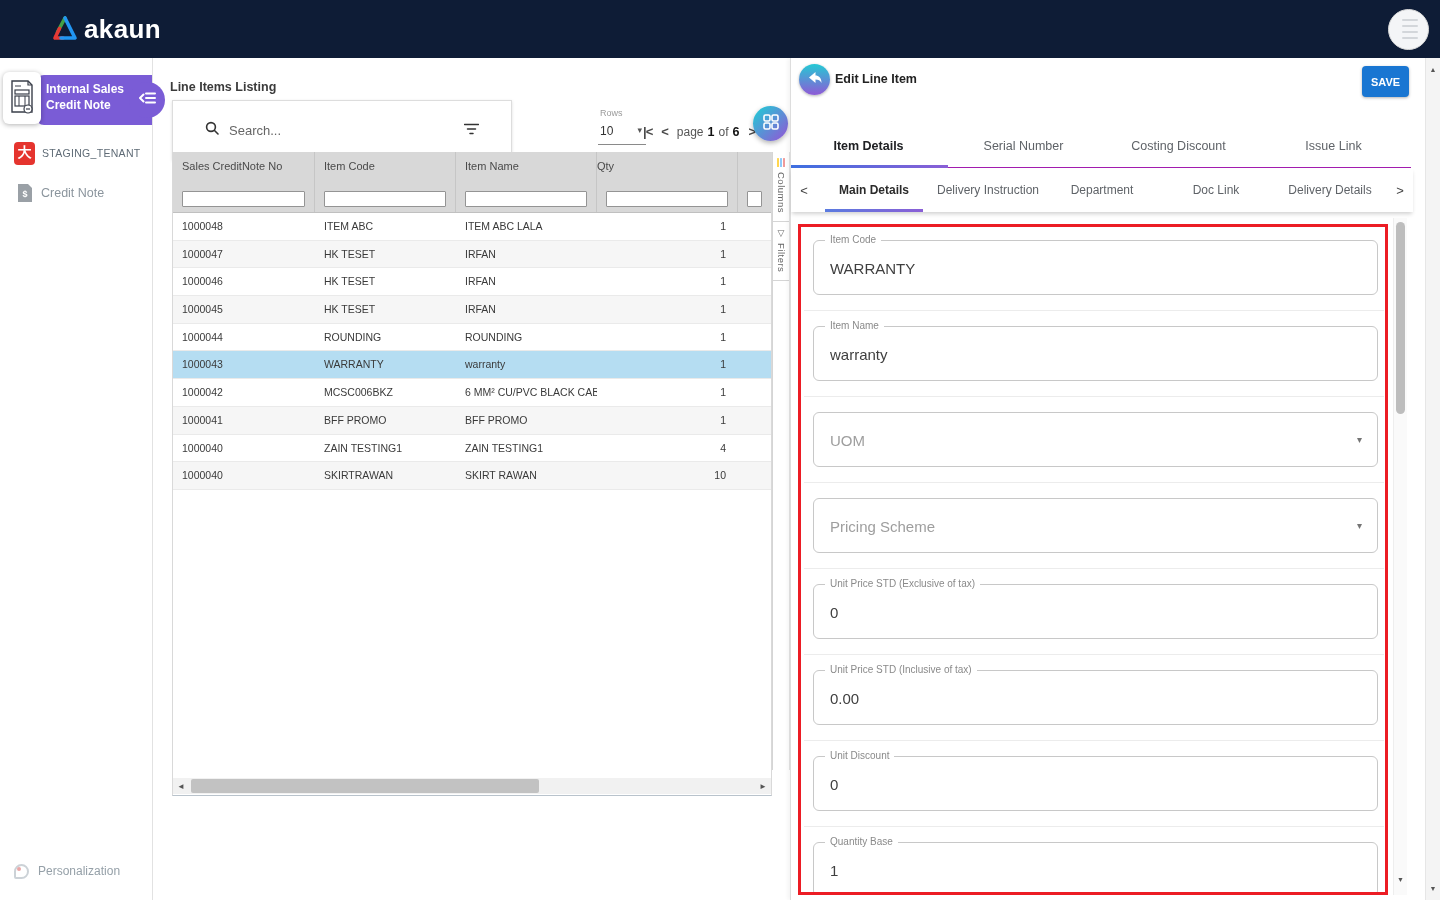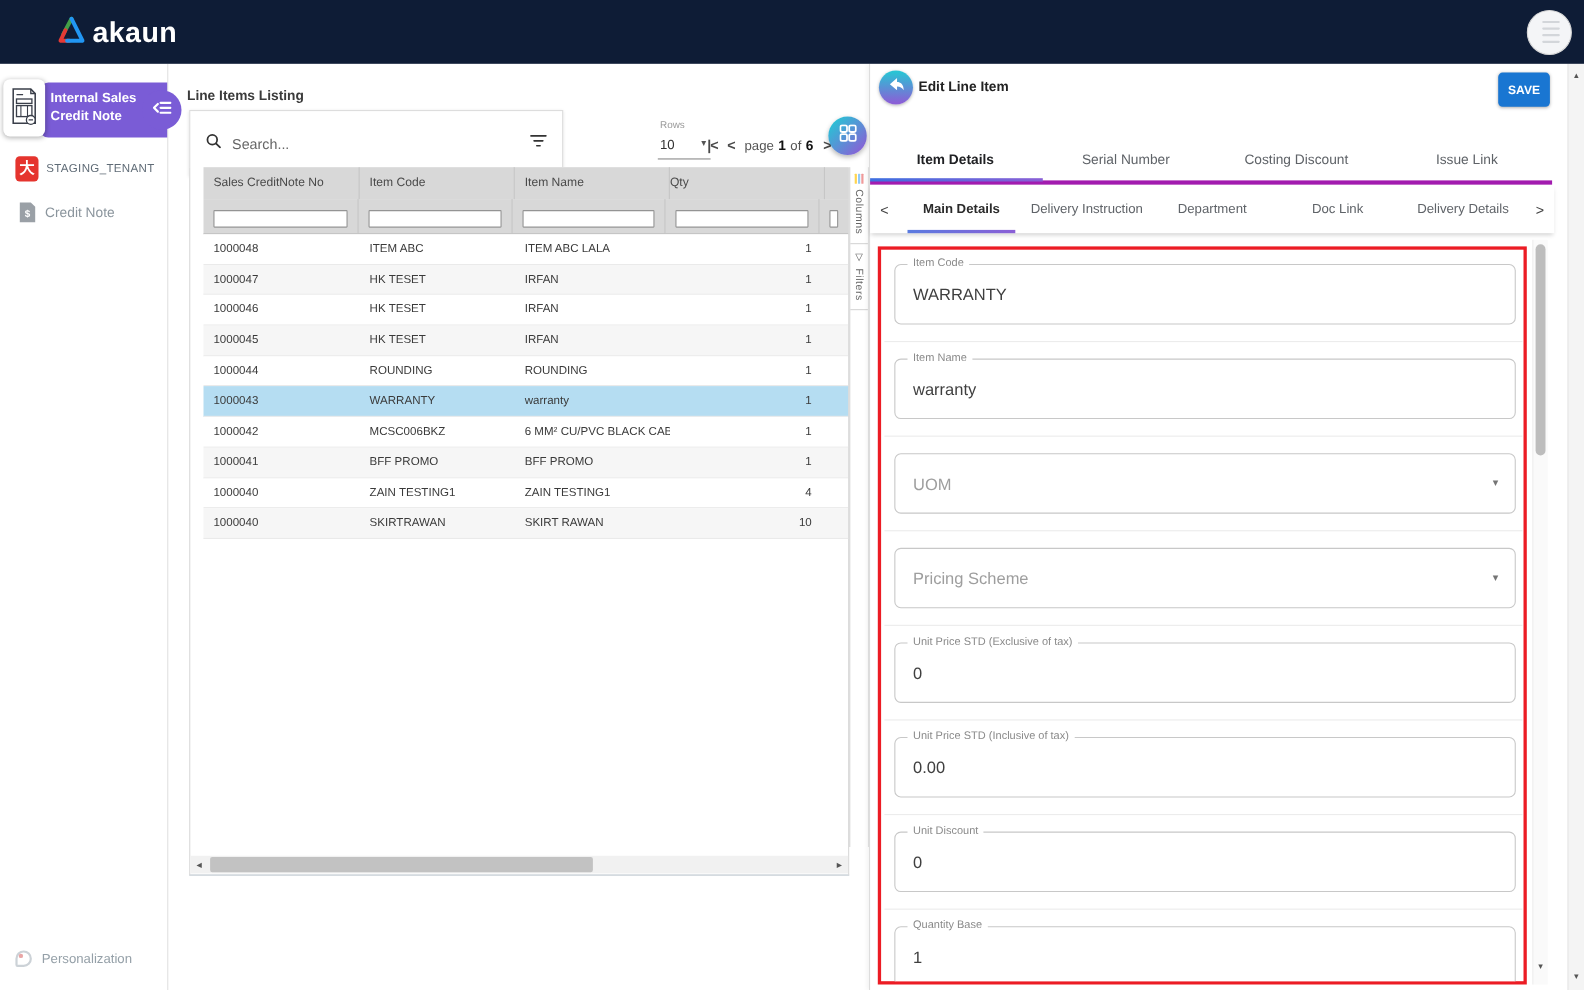--- a/index.html
+++ b/index.html
@@ -44,41 +44,41 @@
   .personalization-icon{margin-left:14px;width:15px;height:15px;border:2px solid #ccd2d7;
     border-radius:50% 50% 50% 2px;box-sizing:border-box;position:relative;}
   .personalization-icon:after{content:"";position:absolute;left:1px;top:1px;width:4px;height:4px;
     background:#e9a6a6;border-radius:50%;}
 
   
   .listing{position:absolute;left:153px;top:58px;width:637px;bottom:0;background:#fff;}
   .listing-title{position:absolute;left:17px;top:22px;font-size:12.5px;font-weight:600;color:#3b3b3b;}
   .search-card{position:absolute;left:19px;top:42px;width:340px;height:60px;border:1px solid #ddd;
     border-radius:0;box-shadow:0 1px 3px rgba(0,0,0,.13);background:#fff;display:flex;
-    align-items:center;box-sizing:border-box;padding:0 14px;}
+    align-items:center;box-sizing:border-box;padding:0 32px;}
   .search-input{flex:1;border:none;outline:none;font-size:13px;color:#444;margin-left:8px;
     font-family:inherit;background:transparent;}
   .search-input::placeholder{color:#666;}
   .rows-label{position:absolute;left:447px;top:50px;font-size:9px;color:#9a9a9a;}
   .rows-select{position:absolute;left:445px;top:62px;width:48px;height:24px;border-bottom:1px solid #8a8a8a;
     font-size:12px;color:#333;cursor:pointer;}
   .rows-select .val{position:absolute;left:2px;top:4px;}
   .rows-select .caret{position:absolute;right:4px;top:5px;font-size:9px;color:#555;}
   .pager{position:absolute;left:490px;top:66px;display:flex;align-items:center;gap:9px;
     font-size:13px;color:#4a4a4a;}
   .pager .pbtn{cursor:pointer;font-weight:600;letter-spacing:-1px;}
   .pager .ptext{display:flex;gap:4px;align-items:center;font-size:12px;color:#555;}
   .pager .ptext b{color:#111;font-size:12.5px;}
   .grid-btn{position:absolute;left:600px;top:48px;width:35px;height:35px;border-radius:50%;
     background:linear-gradient(135deg,#27c4d5 10%,#8a5fd6 90%);box-shadow:0 2px 5px rgba(0,0,0,.3);
     display:flex;align-items:center;justify-content:center;cursor:pointer;}
 
   .table-wrap{position:absolute;left:19px;top:94px;width:600px;height:644px;
     border-left:1px solid #d9d9d9;border-right:1px solid #d9d9d9;border-bottom:1px solid #b9c3cc;
-    box-sizing:border-box;background:#fff;padding-left:12px;}
+    box-sizing:border-box;background:#fff;}
   .thead{display:flex;height:29px;background:#d8d8d8;}
   .th{font-size:11px;color:#4a4a4a;line-height:29px;padding-left:9px;box-sizing:border-box;
     border-right:1px solid #c6c6c6;cursor:pointer;}
   .c0{width:142px;} .c1{width:141px;} .c2{width:141px;} .c3{width:141px;} .c4{flex:1;border-right:none;}
   .th.c3{text-align:left;padding-right:12px;padding-left:0;}
   .tfilter{display:flex;height:31px;background:#d8d8d8;border-bottom:1px solid #c0c0c0;}
   .tfilter .fc{box-sizing:border-box;padding:7px 9px 0 9px;border-right:1px solid #c6c6c6;}
   .tfilter .fc:last-child{border-right:none;}
   .tfilter input{width:100%;height:16px;border:1px solid #949494;border-radius:1px;box-sizing:border-box;
     background:#fff;outline:none;font-size:10px;padding:0 3px;}
@@ -111,21 +111,21 @@
   .editor{position:absolute;left:790px;top:58px;width:650px;bottom:0;background:#fff;
     border-left:1px solid #ddd;box-shadow:-2px 0 4px rgba(0,0,0,.05);box-sizing:border-box;}
   .back-btn{position:absolute;left:8px;top:6px;width:31px;height:31px;border-radius:50%;
     background:linear-gradient(180deg,#29c4d4 5%,#8a5fd6 95%);display:flex;align-items:center;
     justify-content:center;cursor:pointer;box-shadow:0 1px 3px rgba(0,0,0,.3);}
   .editor-title{position:absolute;left:44px;top:14px;font-size:12.5px;font-weight:600;color:#222;}
   .save-btn{position:absolute;left:571px;top:8px;width:47px;height:31px;background:#1976d2;border:none;
     border-radius:4px;color:#fff;font-size:11px;font-weight:700;cursor:pointer;
     box-shadow:0 1px 3px rgba(0,0,0,.3);font-family:inherit;}
   .tabs1{position:absolute;left:0;top:67px;width:620px;height:43px;display:flex;
-    border-bottom:4px solid #a21caf;box-sizing:border-box;text-align:center;}
+    border-bottom:1px solid #a21caf;box-sizing:border-box;text-align:center;}
   .tabs1 .tab{flex:1;display:flex;align-items:center;justify-content:center;font-size:12.5px;
     color:#5f6368;cursor:pointer;position:relative;}
   .tabs1 .tab.active{color:#202124;font-weight:700;}
   .tabs1 .tab.active:after{content:"";position:absolute;left:0;right:-2px;bottom:-1px;height:3px;
     background:linear-gradient(90deg,#3d6fe0,#8a5fd6);}
   .tabs2{position:absolute;left:0;top:110px;width:622px;height:44px;background:#fff;
     box-shadow:0 3px 4px -1px rgba(0,0,0,.18);display:flex;align-items:center;z-index:5;}
   .tabs2 .chev{width:26px;text-align:center;font-size:13px;color:#444;cursor:pointer;}
   .tabs2 .subtabs{flex:1;display:flex;height:100%;}
   .tabs2 .tab{flex:1;display:flex;align-items:center;justify-content:center;font-size:12px;

